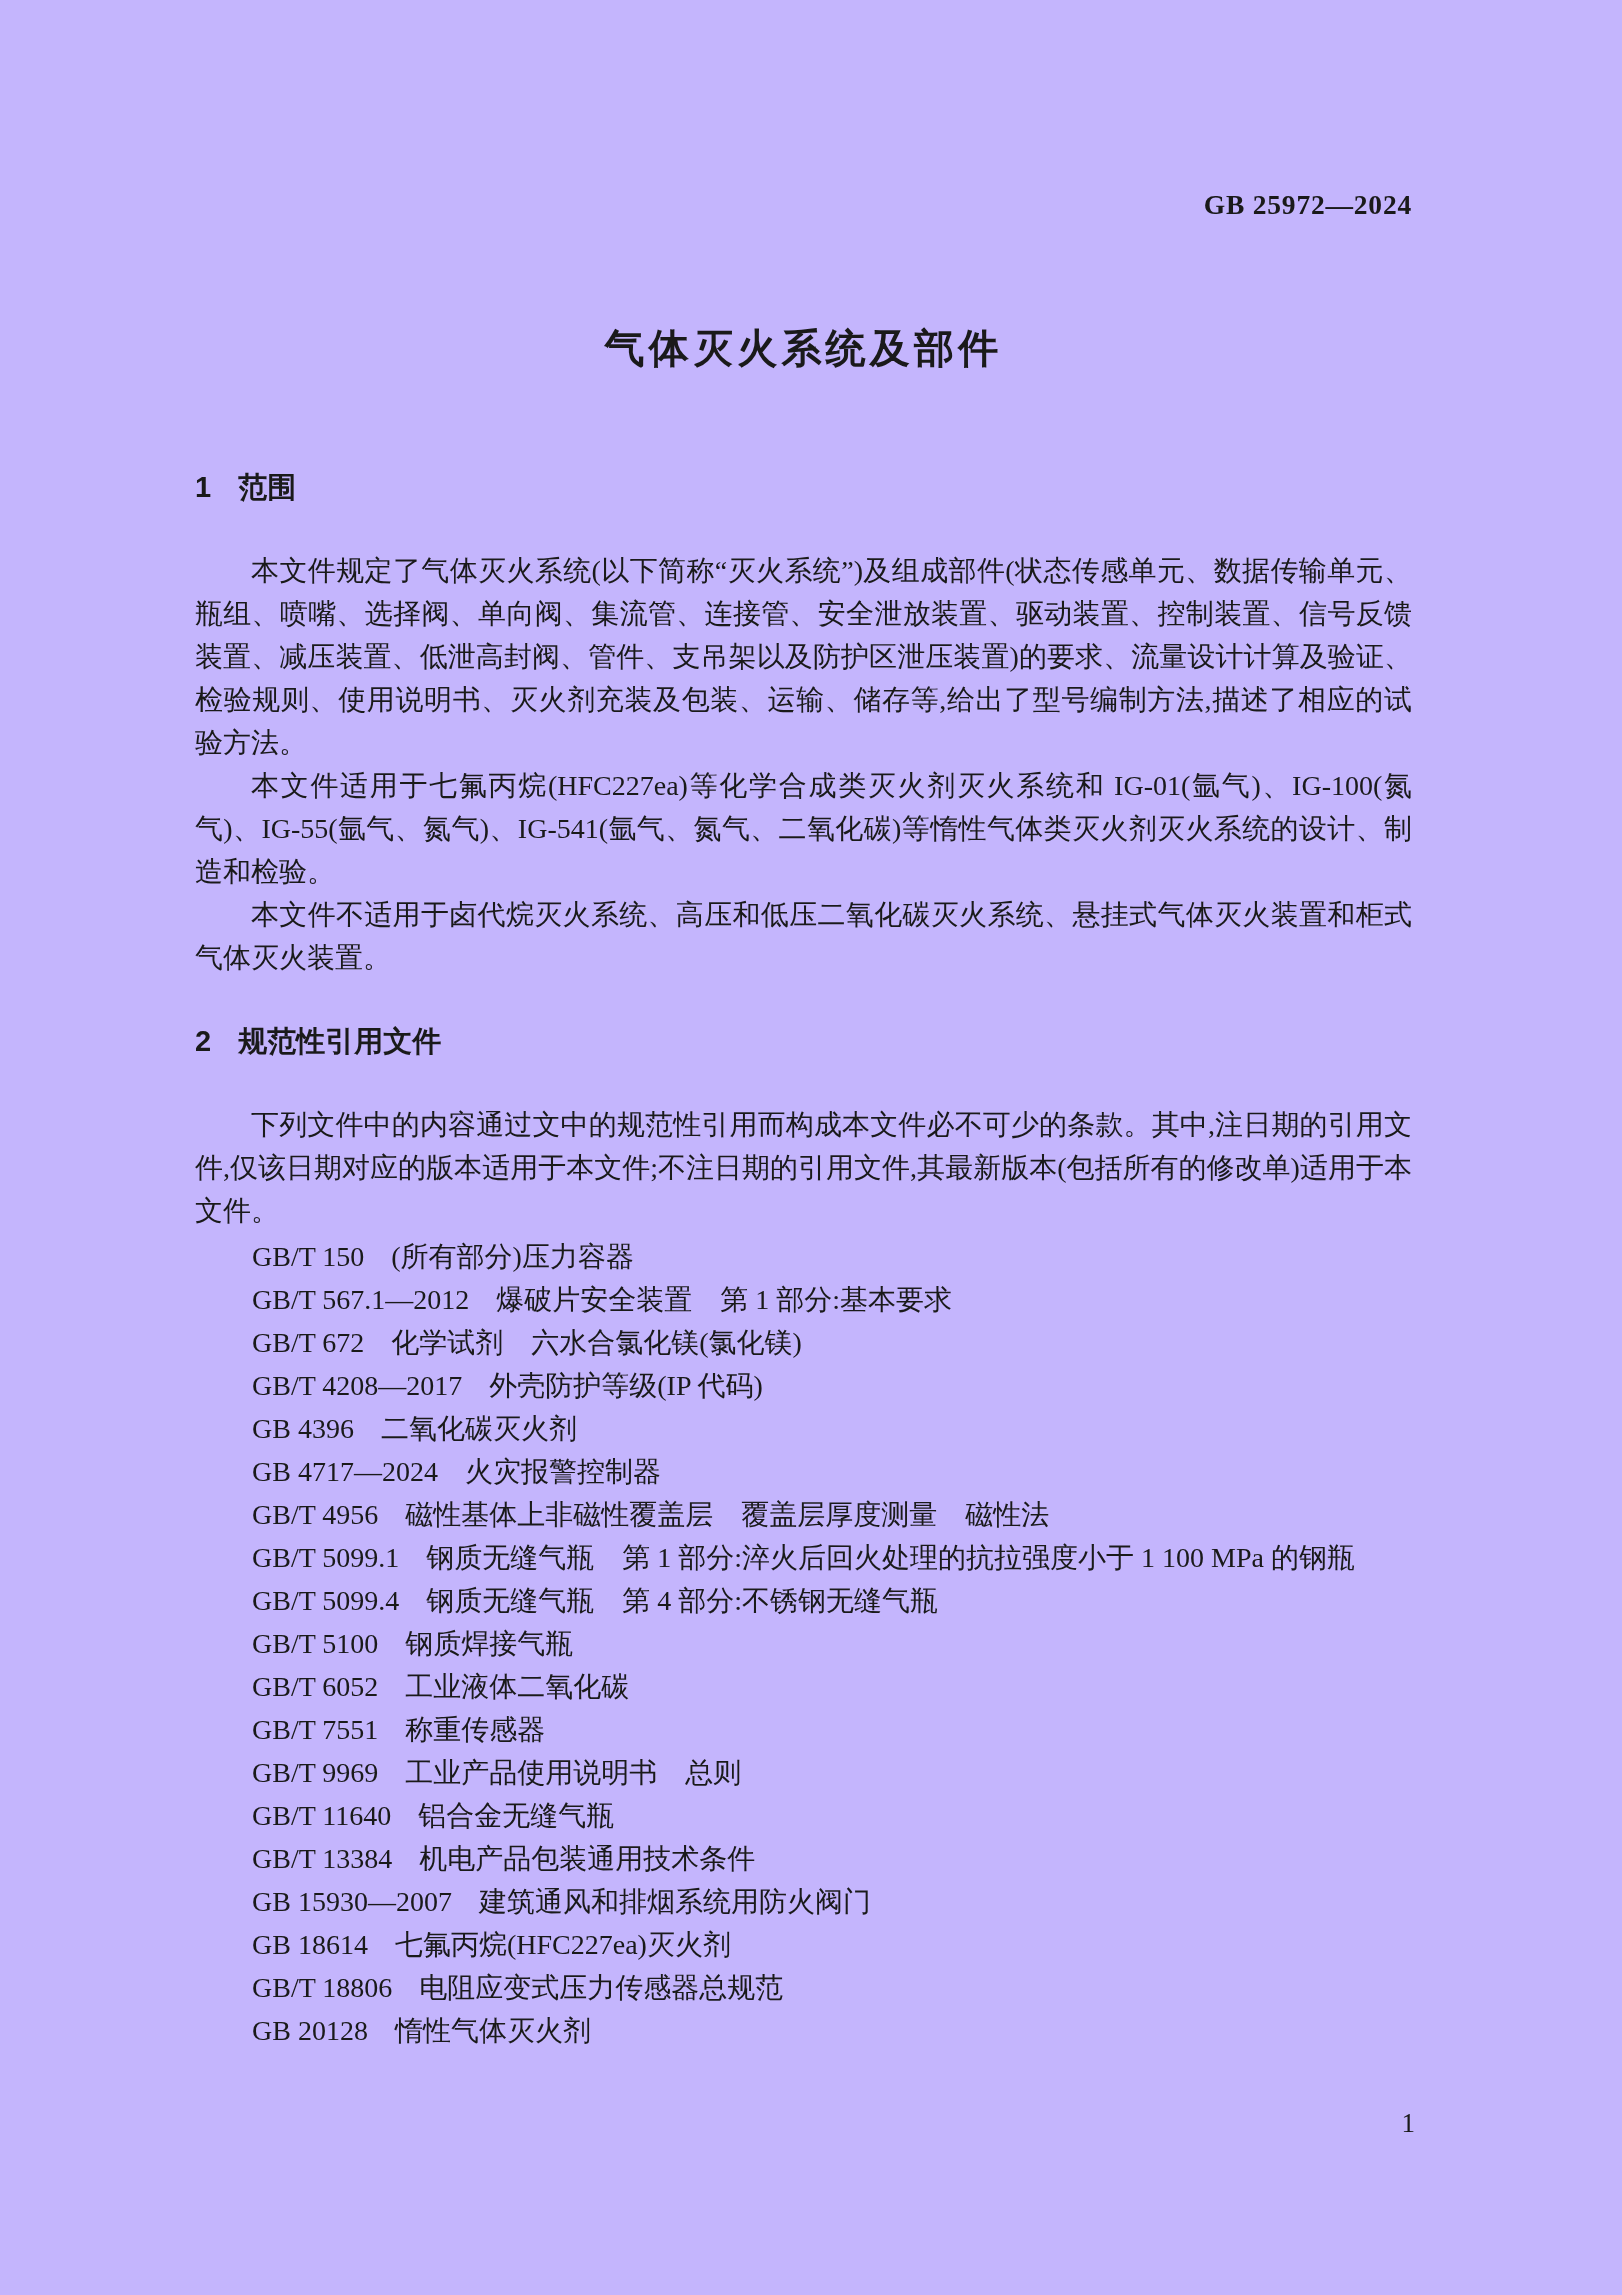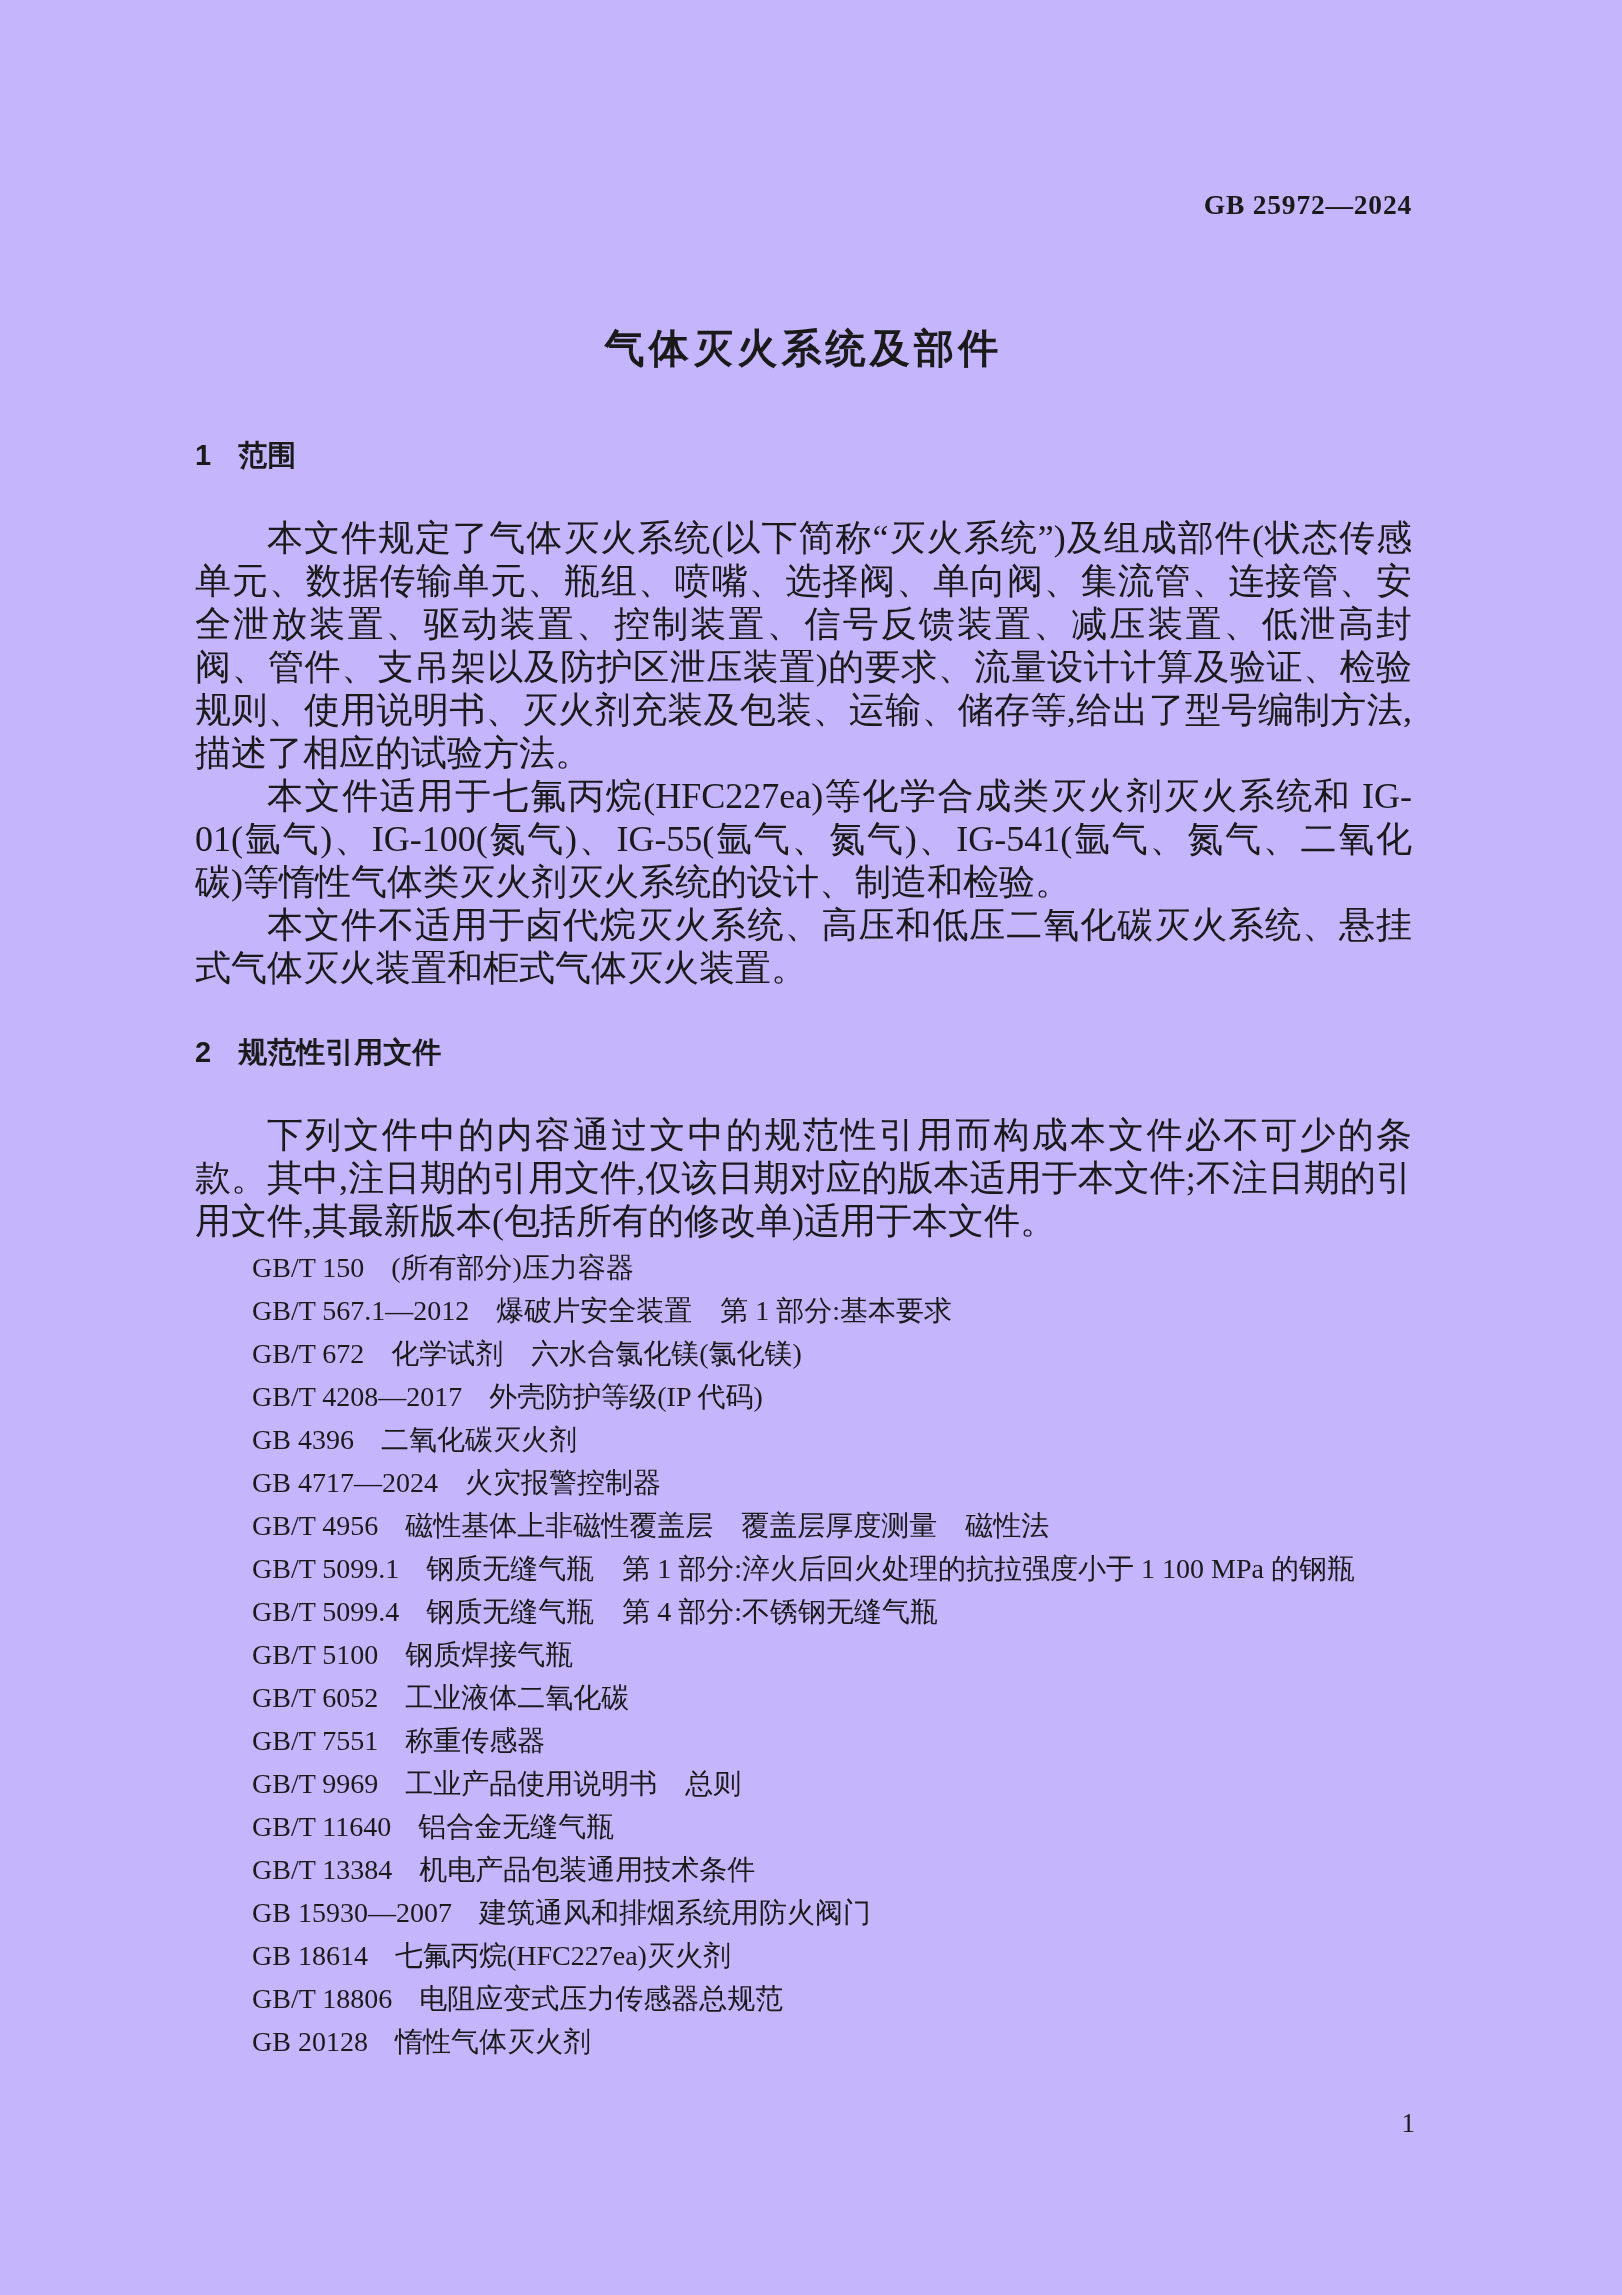--- a/index.html
+++ b/index.html
@@ -37,25 +37,25 @@
     line-height: 48px;
     letter-spacing: 4.2px;
   }
   .sec-heading {
     font-family: "Liberation Sans", "DejaVu Sans", sans-serif;
     font-weight: bold;
     font-size: 29px;
     line-height: 43px;
   }
   .sec-heading .sec-num { display:inline-block; margin-right: 27px; }
-  #sec1-heading { margin-top: 62px; }
+  #sec1-heading { margin-top: 94px; }
   #sec2-heading { margin-top: 41px; }
   .para {
     margin: 0;
-    font-size: 36px;
+    font-size: 28px;
     line-height: 43px;
     text-align: justify;
     text-indent: 2em;
   }
   .para.after-heading { margin-top: 40px; }
   .refs {
     margin: 3.3px 0 0 0;
     padding: 0 0 0 57px;
     list-style: none;
   }

